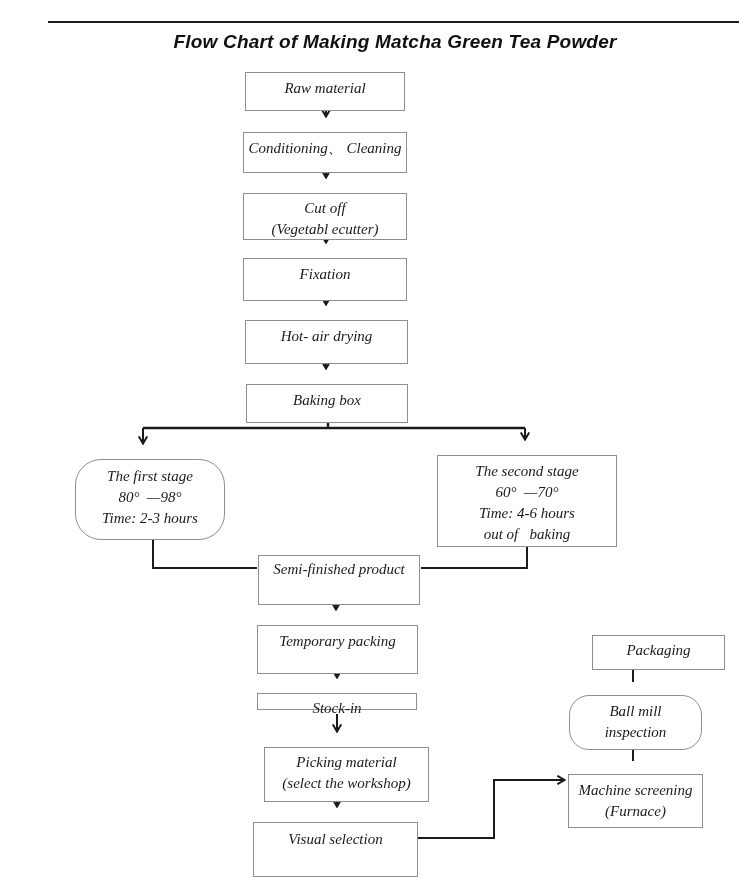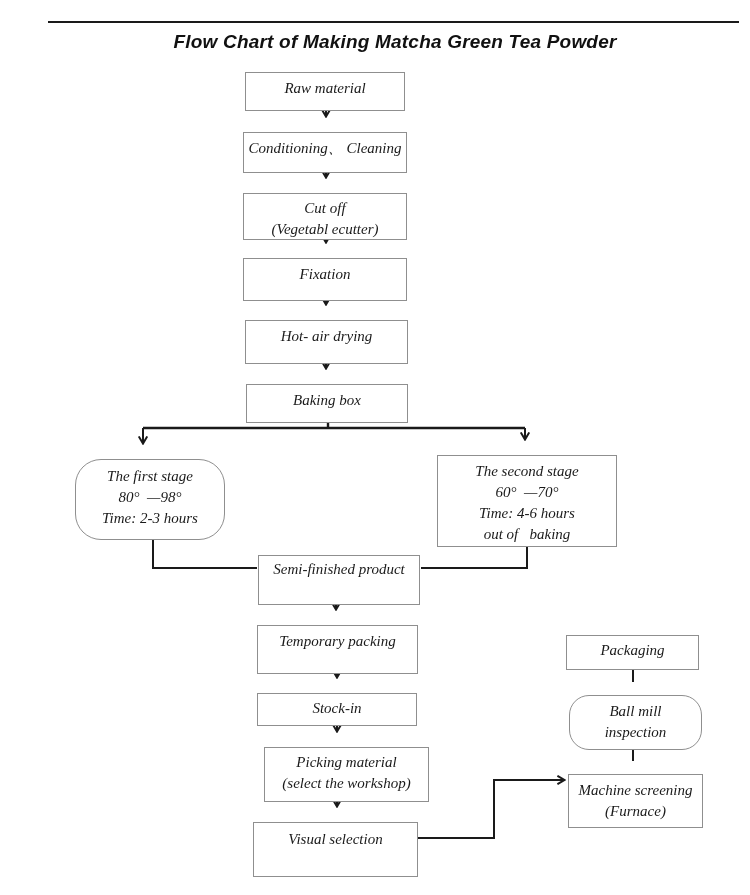--- a/index.html
+++ b/index.html
@@ -28,26 +28,26 @@
   #n-raw        { left:245px; top:60px;  width:160px; height:39px; }
   #n-cond       { left:243px; top:120px; width:164px; height:41px; }
   #n-cut        { left:243px; top:181px; width:164px; height:47px; padding-top:4px; }
   #n-fix        { left:243px; top:246px; width:164px; height:43px; }
   #n-hot        { left:245px; top:308px; width:163px; height:44px; }
   #n-bak        { left:246px; top:372px; width:162px; height:39px; }
   #n-first      { left:75px;  top:447px; width:150px; height:81px; padding-top:6px;border-radius:26px; }
   #n-second     { left:437px; top:443px; width:180px; height:92px; padding-top:5px; }
   #n-insp       { left:258px; top:543px; width:162px; height:50px; padding-top:3px; }
   #n-temp       { left:257px; top:613px; width:161px; height:49px; }
-  #n-stock      { left:257px; top:681px; width:160px; height:33px; padding-top:4px; }
+  #n-stock      { left:257px; top:681px; width:160px; height:17px; padding-top:4px; }
   #n-pick       { left:264px; top:735px; width:165px; height:55px; padding-top:4px; }
   #n-visual     { left:253px; top:810px; width:165px; height:55px; padding-top:6px; }
   #n-machine    { left:568px; top:762px; width:135px; height:54px; }
   #n-ball       { left:569px; top:683px; width:133px; height:55px; padding-top:5px;border-radius:20px; }
-  #n-packaging  { left:566px; top:623px; width:133px; height:35px; padding-top:4px; }
+  #n-packaging  { left:592px; top:623px; width:133px; height:35px; padding-top:4px; }
 </style>
 </head>
 <body>
 
 <div id="canvas">
 
   <div id="top-rule"></div>
   <div id="chart-title">Flow Chart of Making Matcha Green Tea Powder</div>
 
   <svg id="wires" viewBox="0 0 750 895" xmlns="http://www.w3.org/2000/svg">

